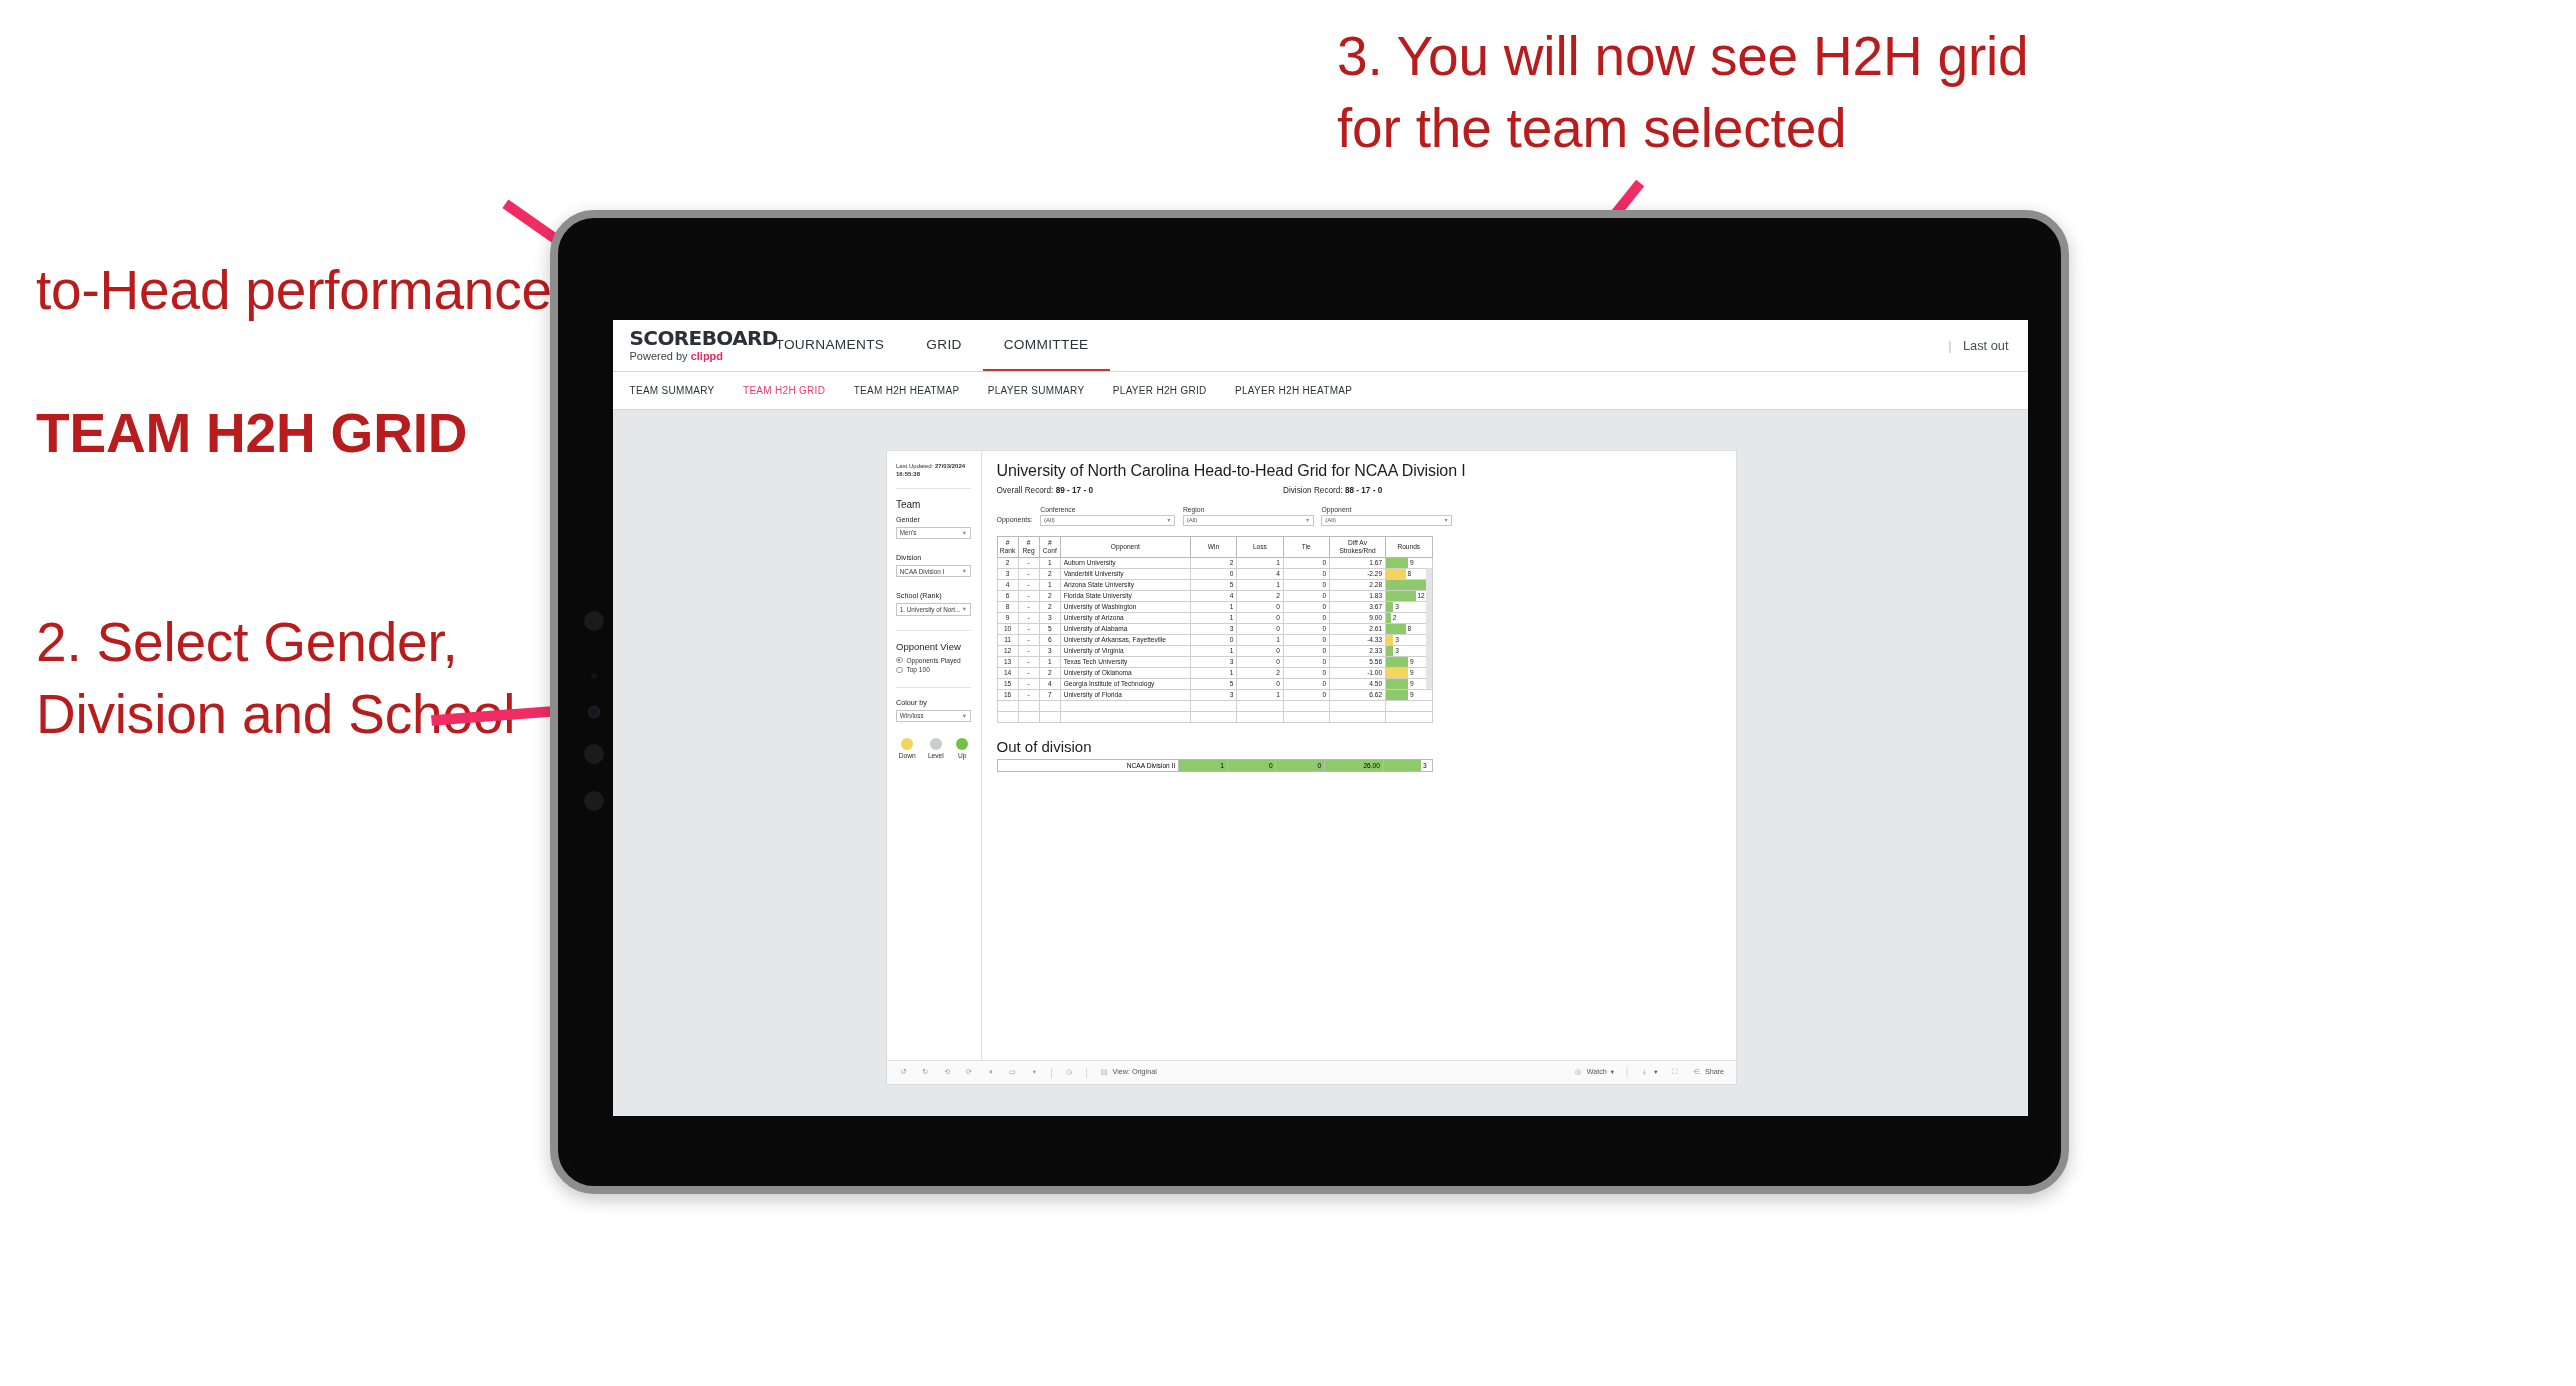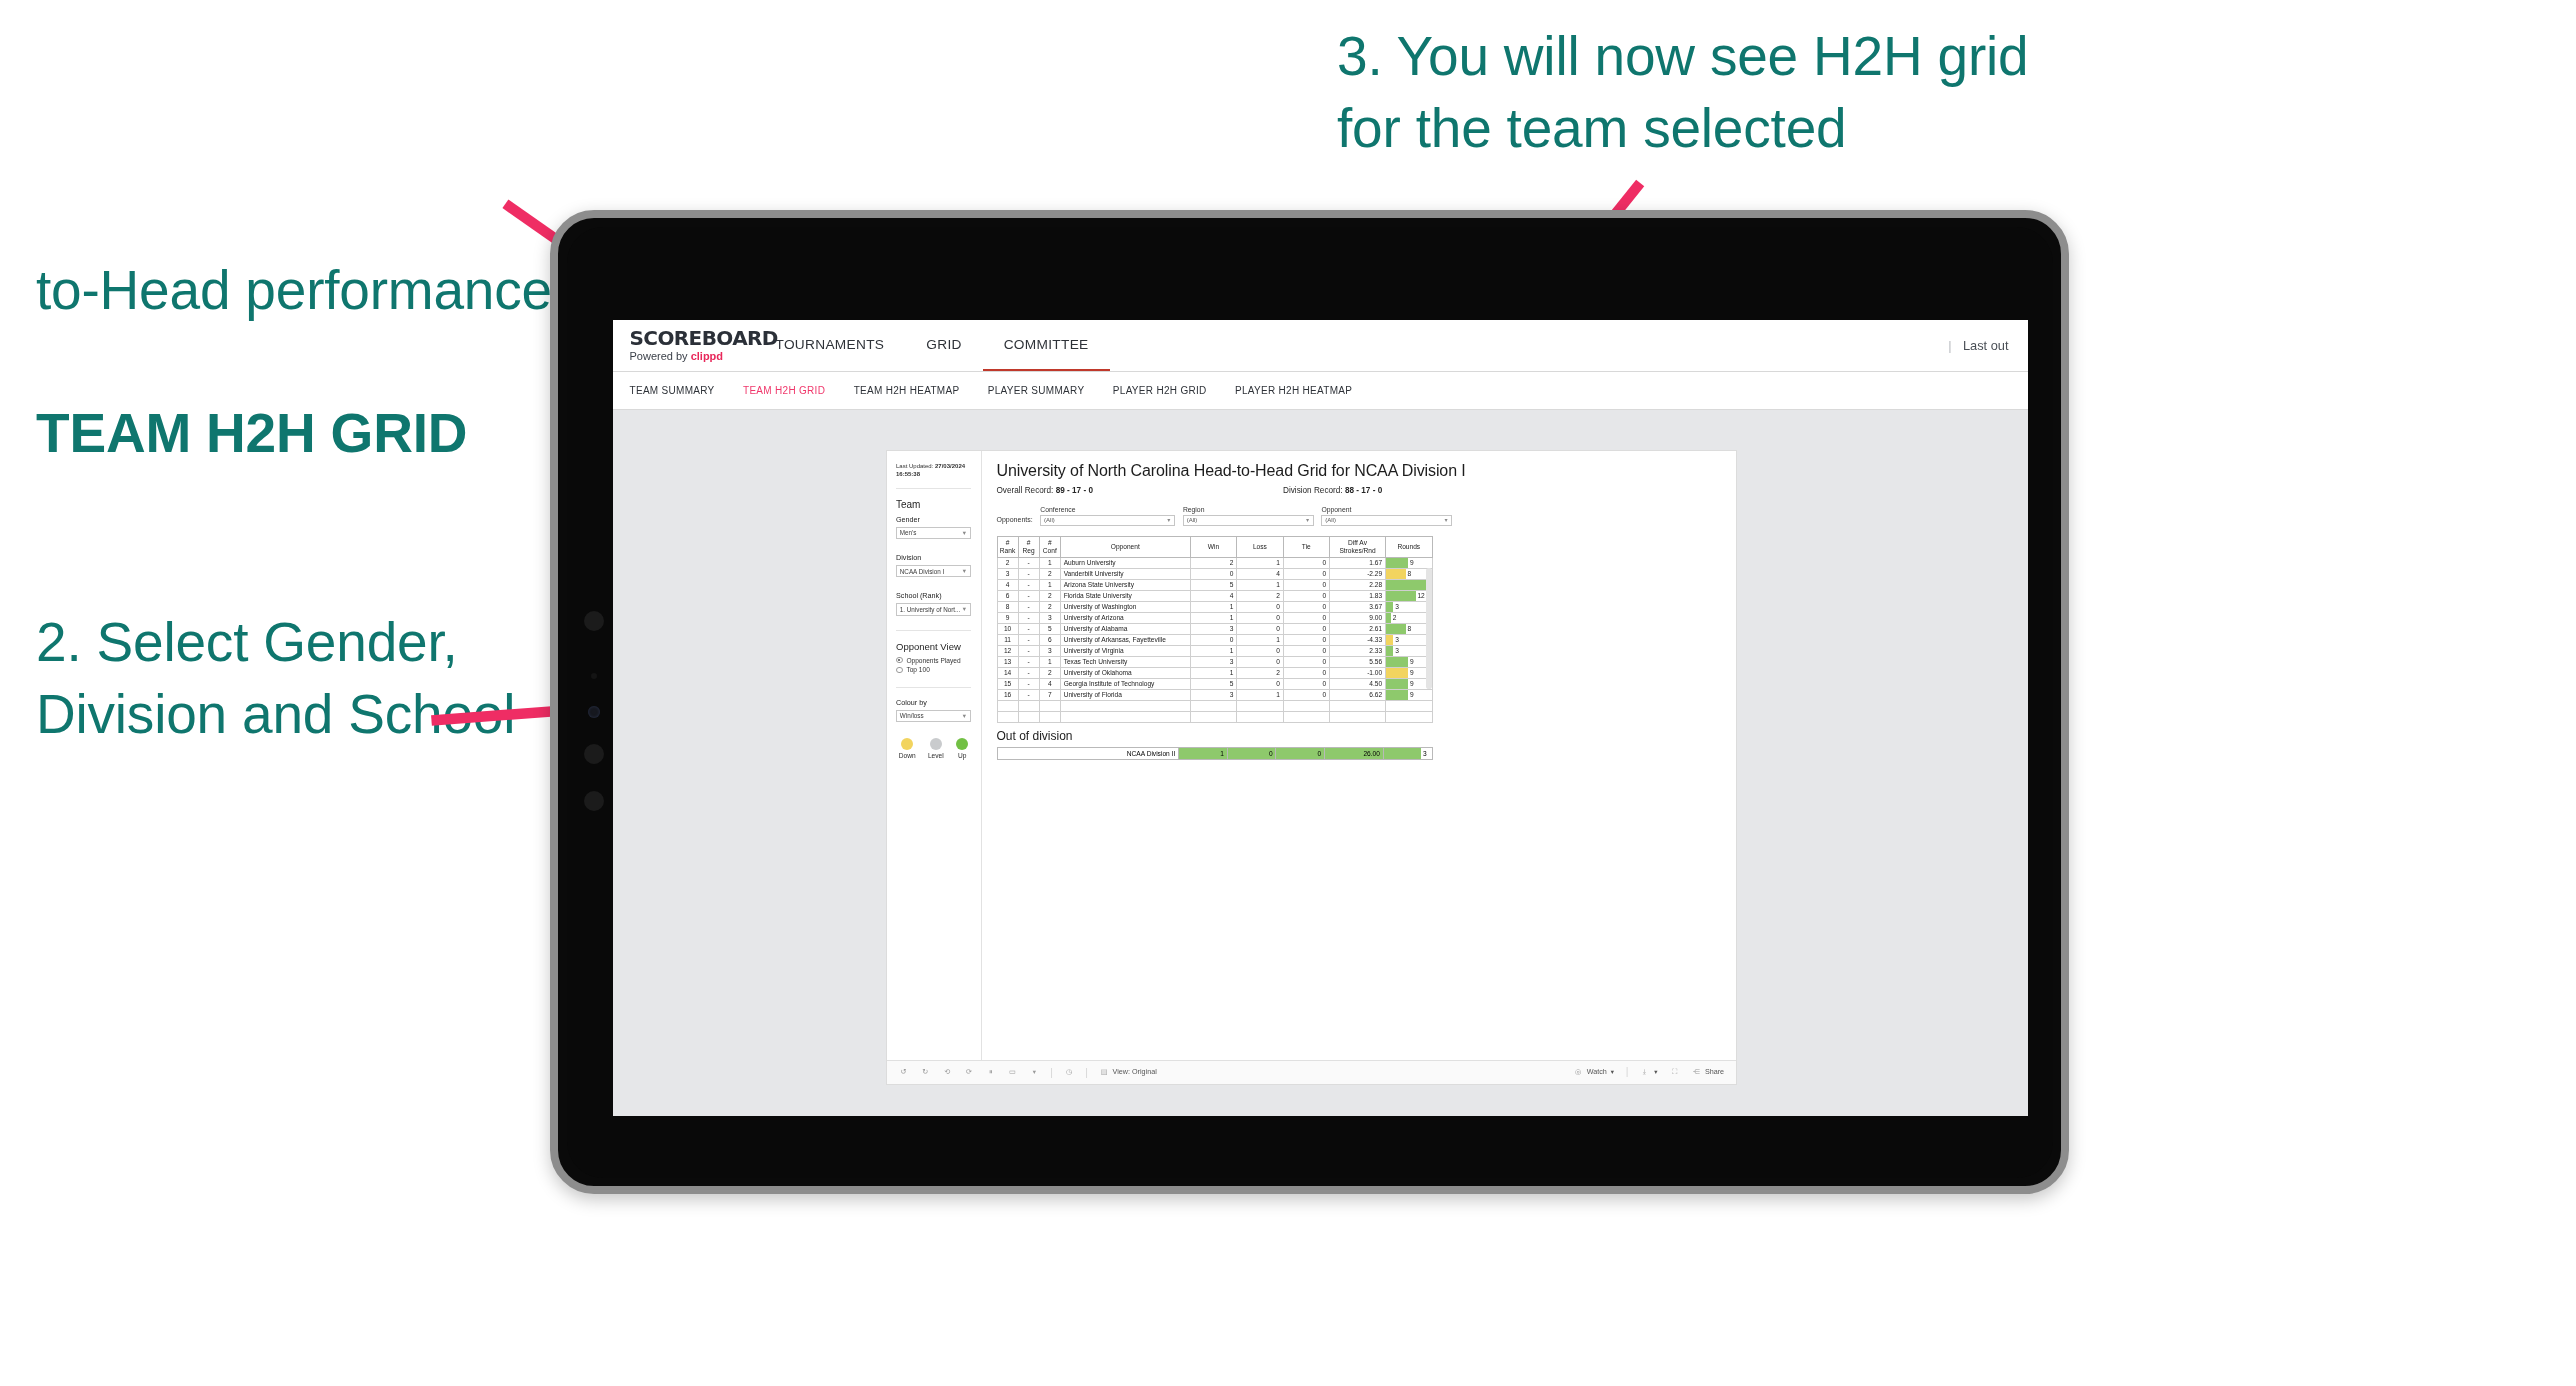--- a/index.html
+++ b/index.html
@@ -7,21 +7,21 @@
     width: 2576px; height: 1386px;
     background: #ffffff;
     font-family: "Liberation Sans", sans-serif;
     overflow: hidden;
   }
   .stage { position: relative; width: 2576px; height: 1386px; background:#fff; }
 
   
   .anno {
     position: absolute;
-    color: #0f766e;
+    color: #b91c1c;
     font-family: "Liberation Sans", sans-serif;
     font-weight: 400;
     line-height: 1.30;
     letter-spacing: -0.2px;
     white-space: pre-line;
   }
   .anno-1 { left: 36px; top: 40px; width: 758px; font-size: 55px; }
   .anno-1 b { font-weight: 700; }
   .anno-2 { left: 36px; top: 607px; width: 588px; font-size: 55px; }
   .anno-3 { left: 1337px; top: 21px; width: 758px; font-size: 55px; }
@@ -170,21 +170,21 @@
   td.win { background: #8ec96c; }
   td.loss { background: #f2d45f; }
   .rbar.win { background: #8ec96c; }
   .rbar.loss { background: #f2d45f; }
   tr.empty td { height: 11px; background:#fff; }
 
   .vscroll {
     position: absolute; top: 0; width: 6.6px; background: #e4e4e4; border-radius: 2.8px;
   }
 
-  .ood-title { margin-top: 6px; font-size: 12px; color:#1d1d1d; }
+  .ood-title { margin-top: 15px; font-size: 15px; color:#1d1d1d; }
   table.ood { border-collapse: collapse; width: 436px; table-layout: fixed; font-size: 6.6px; margin-top: 3.8px; }
   table.ood td { border: 0.9px solid #b9b9b9; padding: 0.9px 2.8px; height: 11.4px; }
   .ood-name { width: 164px; text-align: right; background:#fff; }
 
   
   .wb-toolbar {
     height: 24px; border-top: 0.9px solid #e0e0e0; background:#fafafa;
     display:flex; align-items:center; padding: 0 11.4px; gap: 10.4px;
     font-size: 7.2px; color:#666;
   }

